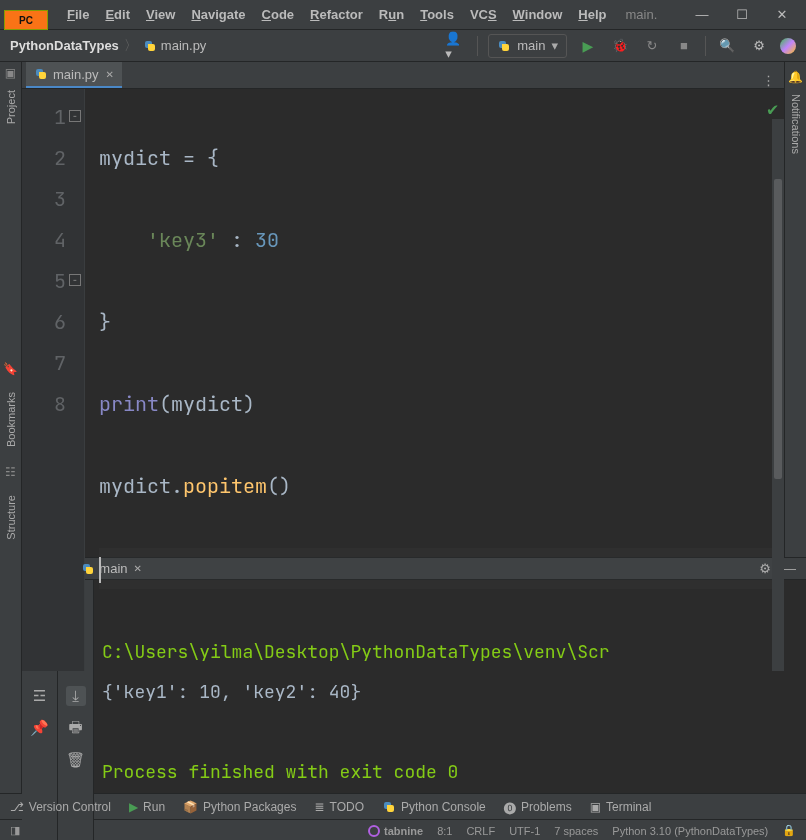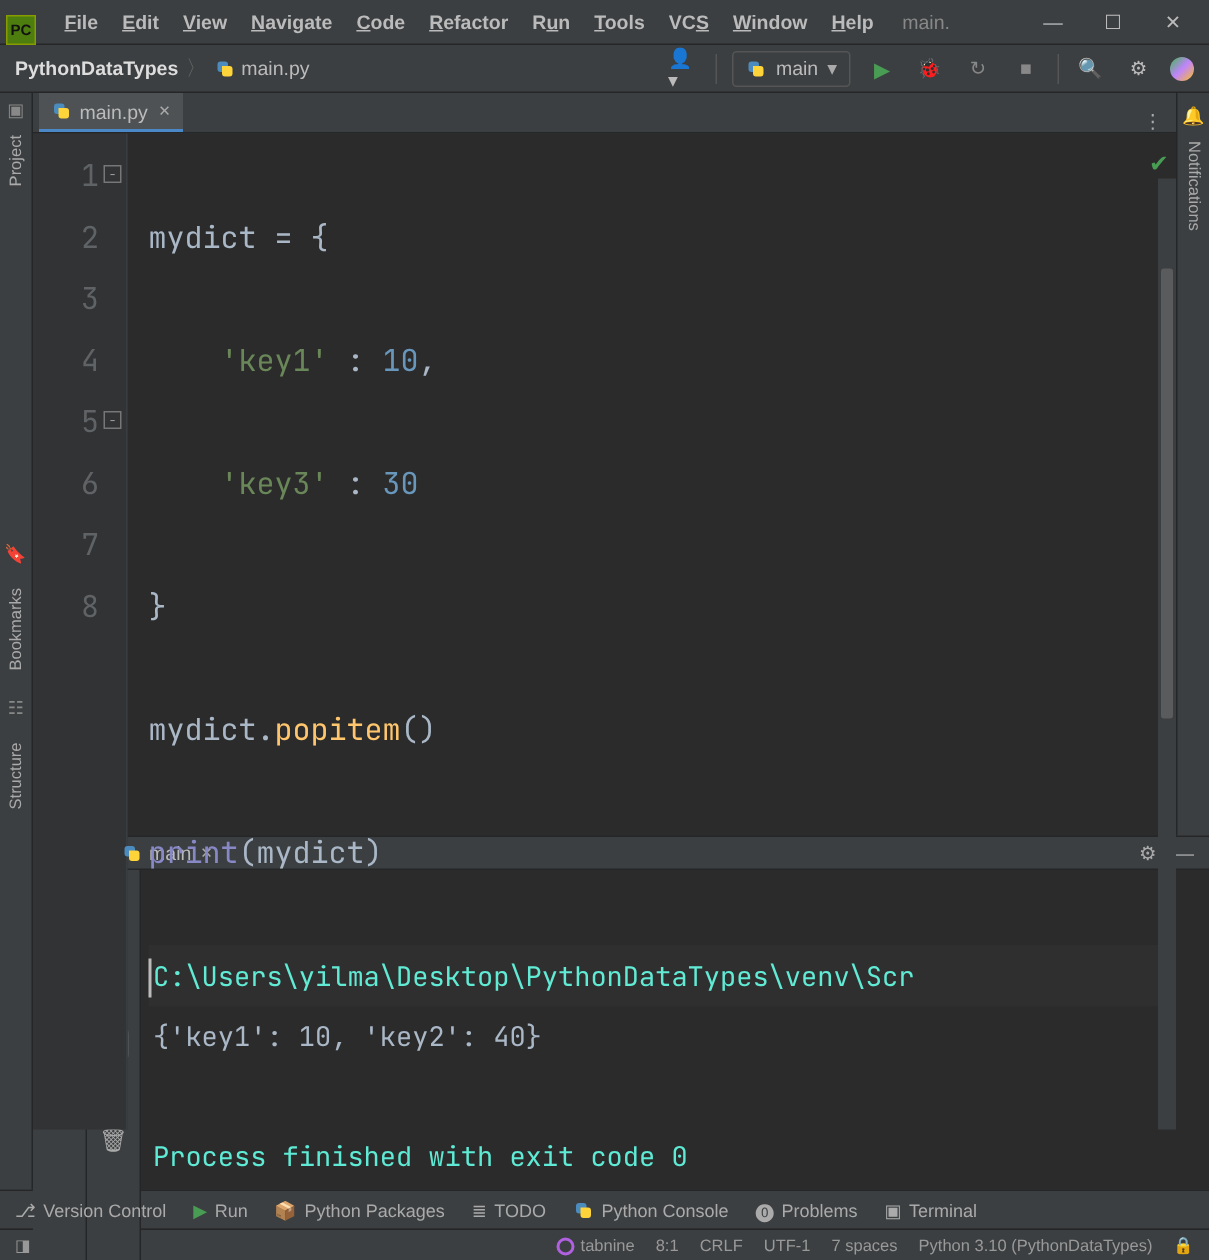--- a/index.html
+++ b/index.html
@@ -9,21 +9,21 @@
   font-family: "Segoe UI", Arial, sans-serif;
   font-size: 13px; color: #bbbbbb;
   overflow: hidden; position: relative;
 }
 .titlebar {
   height: 30px; background: #3c3f41;
   display: flex; align-items: center; padding: 0 4px;
   border-bottom: 1px solid #242627;
 }
 .app-icon {
-  width: 20px; height: 20px; background: #4d7c0f;
+  width: 44px; height: 20px; background: #f97316;
   display: flex; align-items: center; justify-content: center;
   font-size: 10px; font-weight: bold; color: #111; margin-right: 12px;
   border: 1px solid #889c00;
   margin-top: 11px;
 }
 .menu-items { display: flex; gap: 2px; }
 .menu-item { padding: 4px 7px; cursor: pointer; font-weight: bold; }
 .menu-item u { text-decoration: underline; }
 .title-file { color: #888; margin-left: 12px; }
 .win-controls { margin-left: auto; display: flex; gap: 0; }
@@ -145,40 +145,40 @@
 .run-tool-col2 {
   width: 36px; background: #3c3f41; border-right: 1px solid #242627;
   display: flex; flex-direction: column; align-items: center; padding-top: 10px; gap: 12px;
 }
 .tool-ico { width: 20px; height: 20px; display: flex; align-items: center; justify-content: center; cursor: pointer; color: #aaa; font-size: 15px; }
 .tool-ico.active { background: #4e5254; border-radius: 3px; }
 .console {
   flex: 1; padding: 12px 8px; font-family: "JetBrains Mono", Consolas, monospace;
   font-size: 18px; line-height: 40px; white-space: pre; overflow: hidden; color: #a9b7c6;
 }
-.console .dim { color: #5eead4; }
+.console .dim { color: #84cc16; }
 
 .bottom-tools {
   height: 26px; background: #3c3f41;
   border-top: 1px solid #242627;
   display: flex; align-items: center; padding: 0 10px; gap: 18px;
   font-size: 12px; color: #aaa;
 }
 .bt-item { display: flex; align-items: center; gap: 5px; cursor: pointer; }
 .btico { font-size: 12px; }
 
 .status-bar {
   height: 22px; background: #3c3f41;
   border-top: 1px solid #242627;
   display: flex; align-items: center; padding: 0 10px;
   font-size: 11px; color: #999; gap: 14px;
 }
 .status-left { display: flex; align-items: center; gap: 10px; }
 .status-right { margin-left: auto; display: flex; align-items: center; gap: 14px; }
-.tabnine { display: flex; align-items: flex-end; gap: 4px; }
+.tabnine { display: flex; align-items: flex-end; gap: 4px; font-weight: bold; }
 .tabnine-logo { width: 12px; height: 12px; border-radius: 50%; border: 2px solid #b060e0; }
 
 
 .side-stack {
   position: absolute; left: 0; top: 362px; width: 22px; height: 410px;
   background: #3c3f41; border-right: 1px solid #242627; z-index: 5;
   display: flex; flex-direction: column; align-items: center; gap: 6px;
 }
 .bold { font-weight: bold; color: #ddd; }
 </style>
@@ -257,25 +257,24 @@
         <div>4</div>
         <div>5</div>
         <div>6</div>
         <div>7</div>
         <div>8</div>
       </div>
       <span class="fold-mark" style="top:21px;">−</span>
       <span class="fold-mark" style="top:185px;">−</span>
       <div class="code-area">
 <span class="code-line"><span class="tok-id">mydict </span><span class="tok-op">= {</span></span>
-<span class="code-line"><span>    </span><span class="tok-str">'key1'</span><span class="tok-op"> : </span><span class="tok-num">10</span><span class="tok-op">,</span></span>
 <span class="code-line"><span>    </span><span class="tok-str">'key3'</span><span class="tok-op"> : </span><span class="tok-num">30</span></span>
 <span class="code-line"><span class="tok-brace">}</span></span>
+<span class="code-line"><span class="tok-builtin">print</span><span class="tok-brace">(</span><span class="tok-id">mydict</span><span class="tok-brace">)</span></span>
 <span class="code-line"><span class="tok-id">mydict.</span><span class="tok-fn">popitem</span><span class="tok-brace">()</span></span>
-<span class="code-line"><span class="tok-builtin">print</span><span class="tok-brace">(</span><span class="tok-id">mydict</span><span class="tok-brace">)</span></span>
 <span class="code-line cursor-line"><span class="caret"></span></span>
       </div>
       <div class="check-mark">✔</div>
       <div class="scroll-strip">
         <div class="scroll-thumb"></div>
       </div>
     </div>
   </div>
 
   <div class="right-rail">

